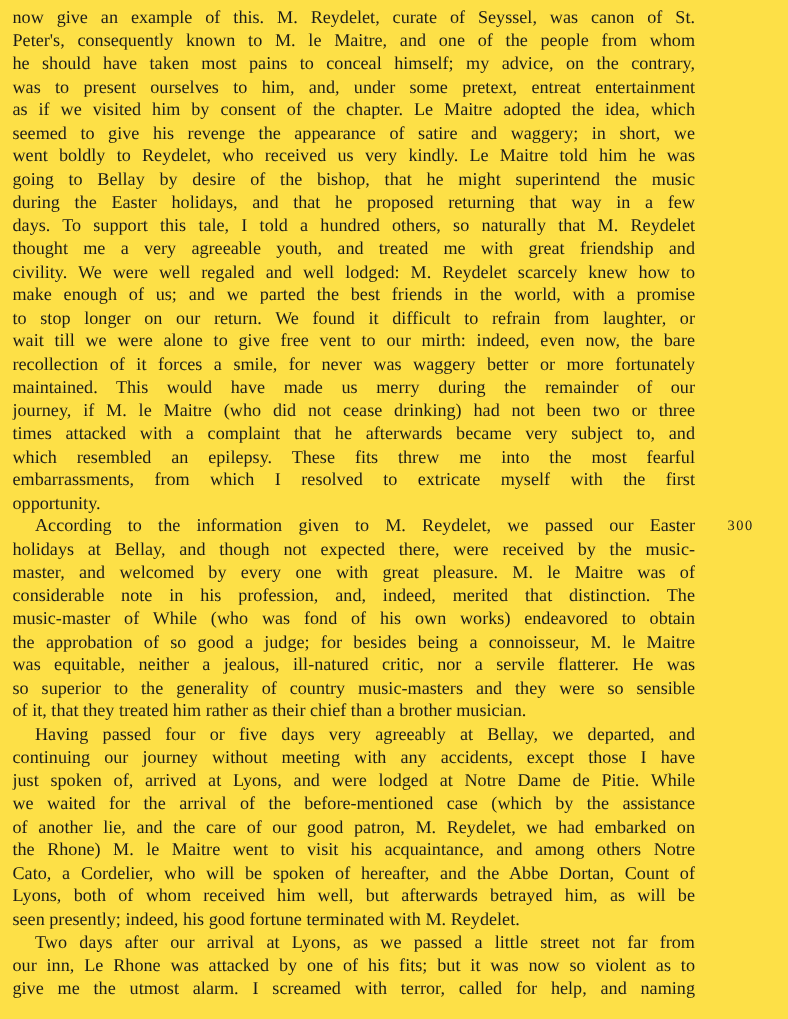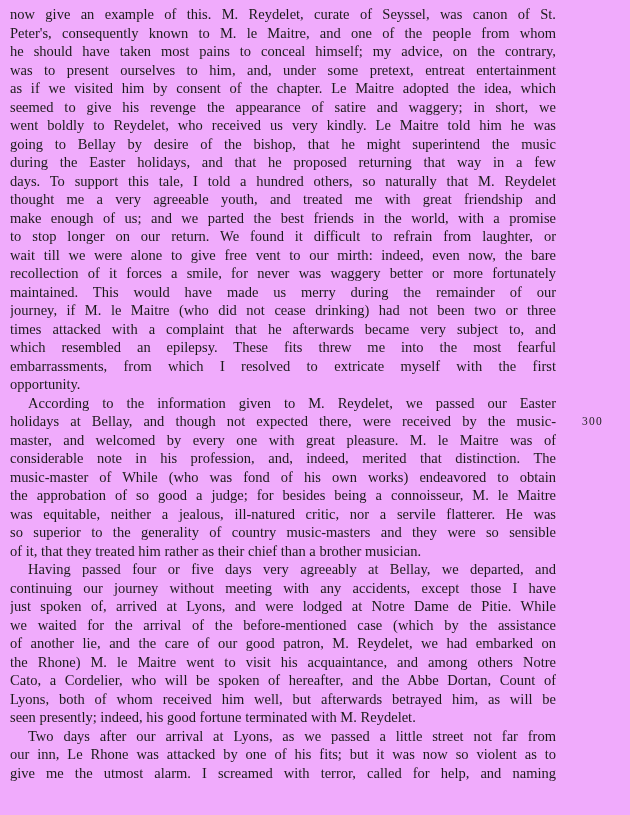--- a/index.html
+++ b/index.html
@@ -4,21 +4,21 @@
 <style>
   html, body { margin: 0; padding: 0; }
   body {
     width: 630px; height: 815px;
     background: #ffffff;
     font-family: "Liberation Serif", "DejaVu Serif", serif;
   }
   .page {
     position: relative;
     width: 630px; height: 815px;
-    background: #f0abfc;
+    background: #fde047;
     overflow: hidden;
   }
   .text-column {
     position: absolute;
     left: 10px; top: 5px;
     width: 546px;
     color: #1b1b1b;
     font-size: 14.5px;
     line-height: 18.5px;
     letter-spacing: 0.01px;
@@ -55,20 +55,21 @@
         <div class="line">Peter's, consequently known to M. le Maitre, and one of the people from whom</div>
         <div class="line">he should have taken most pains to conceal himself; my advice, on the contrary,</div>
         <div class="line">was to present ourselves to him, and, under some pretext, entreat entertainment</div>
         <div class="line">as if we visited him by consent of the chapter. Le Maitre adopted the idea, which</div>
         <div class="line">seemed to give his revenge the appearance of satire and waggery; in short, we</div>
         <div class="line">went boldly to Reydelet, who received us very kindly. Le Maitre told him he was</div>
         <div class="line">going to Bellay by desire of the bishop, that he might superintend the music</div>
         <div class="line">during the Easter holidays, and that he proposed returning that way in a few</div>
         <div class="line">days. To support this tale, I told a hundred others, so naturally that M. Reydelet</div>
         <div class="line">thought me a very agreeable youth, and treated me with great friendship and</div>
+        <div class="line">civility. We were well regaled and well lodged: M. Reydelet scarcely knew how to</div>
         <div class="line">make enough of us; and we parted the best friends in the world, with a promise</div>
         <div class="line">to stop longer on our return. We found it difficult to refrain from laughter, or</div>
         <div class="line">wait till we were alone to give free vent to our mirth: indeed, even now, the bare</div>
         <div class="line">recollection of it forces a smile, for never was waggery better or more fortunately</div>
         <div class="line">maintained. This would have made us merry during the remainder of our</div>
         <div class="line">journey, if M. le Maitre (who did not cease drinking) had not been two or three</div>
         <div class="line">times attacked with a complaint that he afterwards became very subject to, and</div>
         <div class="line">which resembled an epilepsy. These fits threw me into the most fearful</div>
         <div class="line">embarrassments, from which I resolved to extricate myself with the first</div>
         <div class="line last">opportunity.</div>

